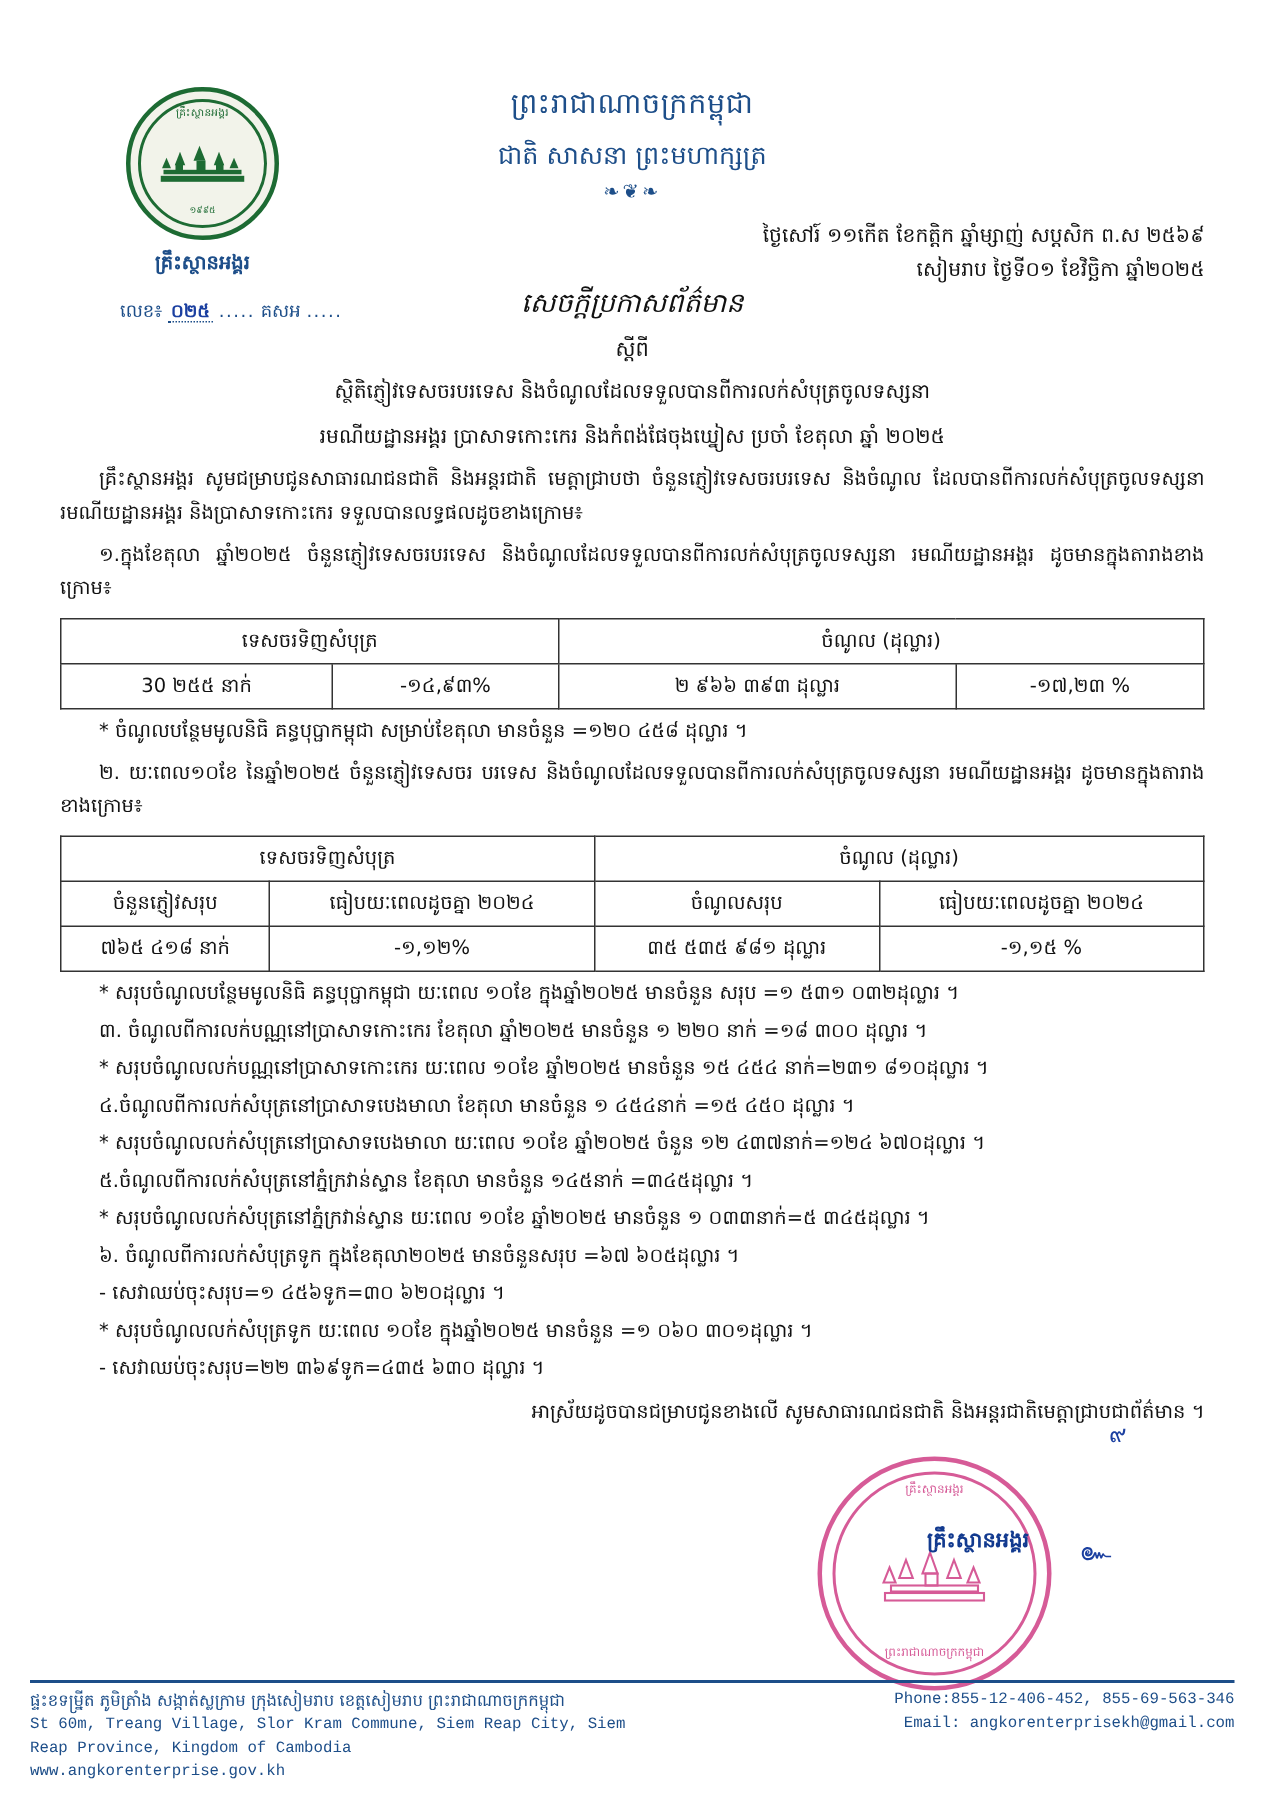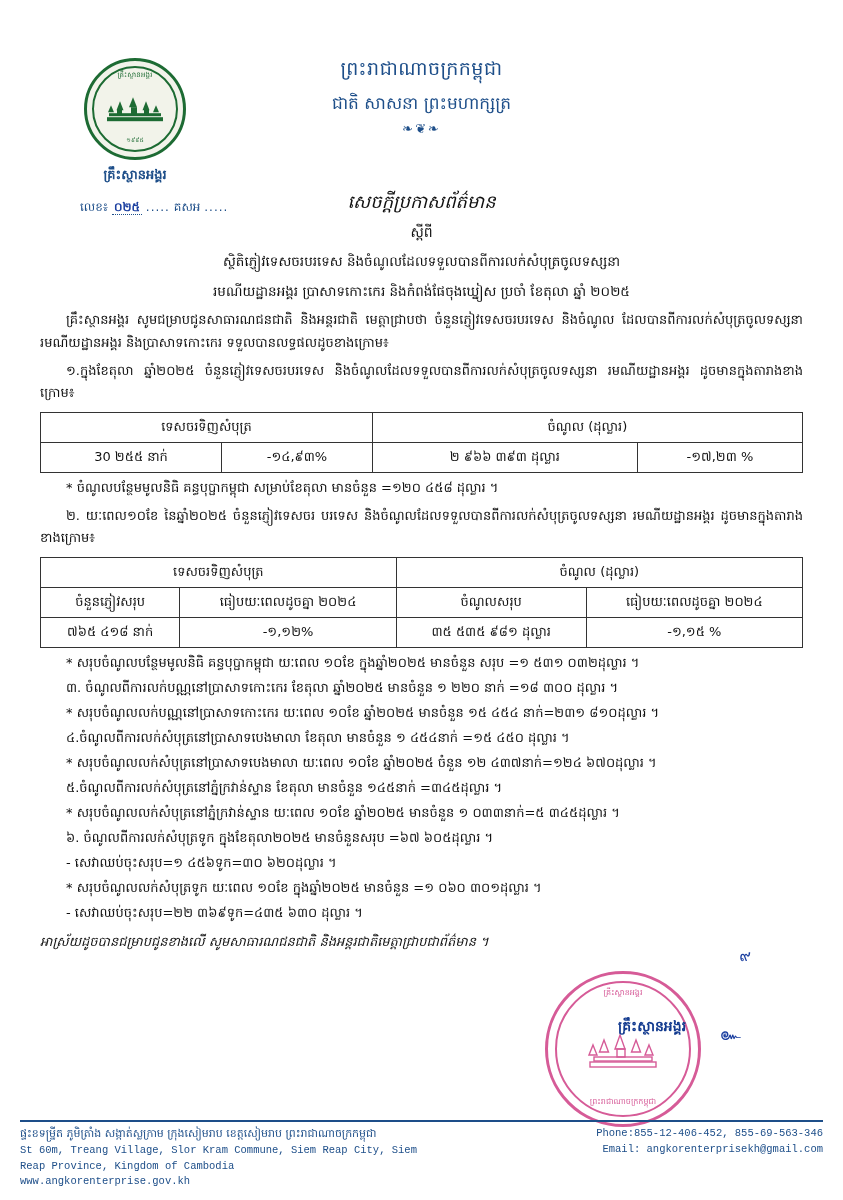--- a/index.html
+++ b/index.html
@@ -198,20 +198,24 @@
         <span class="dots">.....</span>
       </div>
     </div>
 
     <div class="nation">
       <div class="l1">ព្រះរាជាណាចក្រកម្ពុជា</div>
       <div class="l2">ជាតិ សាសនា ព្រះមហាក្សត្រ</div>
       <div class="divider-orn">❧❦❧</div>
     </div>
 
+    <div class="dateblock">
+      <div>ថ្ងៃសៅរ៍ ១១កើត ខែកត្តិក ឆ្នាំម្សាញ់ សប្តសិក ព.ស ២៥៦៩</div>
+      <div>សៀមរាប ថ្ងៃទី០១ ខែវិច្ឆិកា ឆ្នាំ២០២៥</div>
+    </div>
   </div>
 
   <div class="doc-title">សេចក្តីប្រកាសព័ត៌មាន</div>
   <div class="doc-sub">ស្តីពី</div>
   <div class="subject">ស្ថិតិភ្ញៀវទេសចរបរទេស និងចំណូលដែលទទួលបានពីការលក់សំបុត្រចូលទស្សនា</div>
   <div class="subject">រមណីយដ្ឋានអង្គរ ប្រាសាទកោះកេរ និងកំពង់ផែចុងឃ្នៀស ប្រចាំ ខែតុលា ឆ្នាំ ២០២៥</div>
 
   <div class="para indent">គ្រឹះស្ថានអង្គរ សូមជម្រាបជូនសាធារណជនជាតិ និងអន្តរជាតិ មេត្តាជ្រាបថា ចំនួនភ្ញៀវទេសចរបរទេស និងចំណូល ដែលបានពីការលក់សំបុត្រចូលទស្សនារមណីយដ្ឋានអង្គរ និងប្រាសាទកោះកេរ ទទួលបានលទ្ធផលដូចខាងក្រោម៖</div>
   <div class="para indent">១.ក្នុងខែតុលា ឆ្នាំ២០២៥ ចំនួនភ្ញៀវទេសចរបរទេស និងចំណូលដែលទទួលបានពីការលក់សំបុត្រចូលទស្សនា រមណីយដ្ឋានអង្គរ ដូចមានក្នុងតារាងខាងក្រោម៖</div>
 
@@ -259,21 +263,21 @@
   <div class="bullet">* សរុបចំណូលលក់បណ្ណនៅប្រាសាទកោះកេរ យៈពេល ១០ខែ ឆ្នាំ២០២៥ មានចំនួន ១៥ ៤៥៤ នាក់=២៣១ ៨១០ដុល្លារ ។</div>
   <div class="bullet">៤.ចំណូលពីការលក់សំបុត្រនៅប្រាសាទបេងមាលា ខែតុលា មានចំនួន ១ ៤៥៤នាក់ =១៥ ៤៥០ ដុល្លារ ។</div>
   <div class="bullet">* សរុបចំណូលលក់សំបុត្រនៅប្រាសាទបេងមាលា យៈពេល ១០ខែ ឆ្នាំ២០២៥ ចំនួន ១២ ៤៣៧នាក់=១២៤ ៦៧០ដុល្លារ ។</div>
   <div class="bullet">៥.ចំណូលពីការលក់សំបុត្រនៅភ្នំក្រវាន់ស្ទាន ខែតុលា មានចំនួន ១៤៥នាក់ =៣៤៥ដុល្លារ ។</div>
   <div class="bullet">* សរុបចំណូលលក់សំបុត្រនៅភ្នំក្រវាន់ស្ទាន យៈពេល ១០ខែ ឆ្នាំ២០២៥ មានចំនួន ១ ០៣៣នាក់=៥ ៣៤៥ដុល្លារ ។</div>
   <div class="bullet">៦. ចំណូលពីការលក់សំបុត្រទូក ក្នុងខែតុលា២០២៥ មានចំនួនសរុប =៦៧ ៦០៥ដុល្លារ ។</div>
   <div class="bullet">- សេវាឈប់ចុះសរុប=១ ៤៥៦ទូក=៣០ ៦២០ដុល្លារ ។</div>
   <div class="bullet">* សរុបចំណូលលក់សំបុត្រទូក យៈពេល ១០ខែ ក្នុងឆ្នាំ២០២៥ មានចំនួន =១ ០៦០ ៣០១ដុល្លារ ។</div>
   <div class="bullet">- សេវាឈប់ចុះសរុប=២២ ៣៦៩ទូក=៤៣៥ ៦៣០ ដុល្លារ ។</div>
 
-  <div class="para" style="text-align:left;margin-top:6px;font-style:italic;">អាស្រ័យដូចបានជម្រាបជូនខាងលើ សូមសាធារណជនជាតិ និងអន្តរជាតិមេត្តាជ្រាបជាព័ត៌មាន ។</div>
+  <div class="para" style="text-align:right;margin-top:6px;">អាស្រ័យដូចបានជម្រាបជូនខាងលើ សូមសាធារណជនជាតិ និងអន្តរជាតិមេត្តាជ្រាបជាព័ត៌មាន ។</div>
 
   <div class="sig-area">
     <div class="tail-mark">๙</div>
     <div class="stamp">
       <div class="ring2"></div>
       <div class="st-top">គ្រឹះស្ថានអង្គរ</div>
       <svg class="st-temple" viewBox="0 0 70 40">
         <g fill="none" stroke="#cf3f86" stroke-width="1.4">
           <rect x="2" y="30" width="66" height="5"></rect>
           <rect x="6" y="25" width="58" height="4"></rect>

